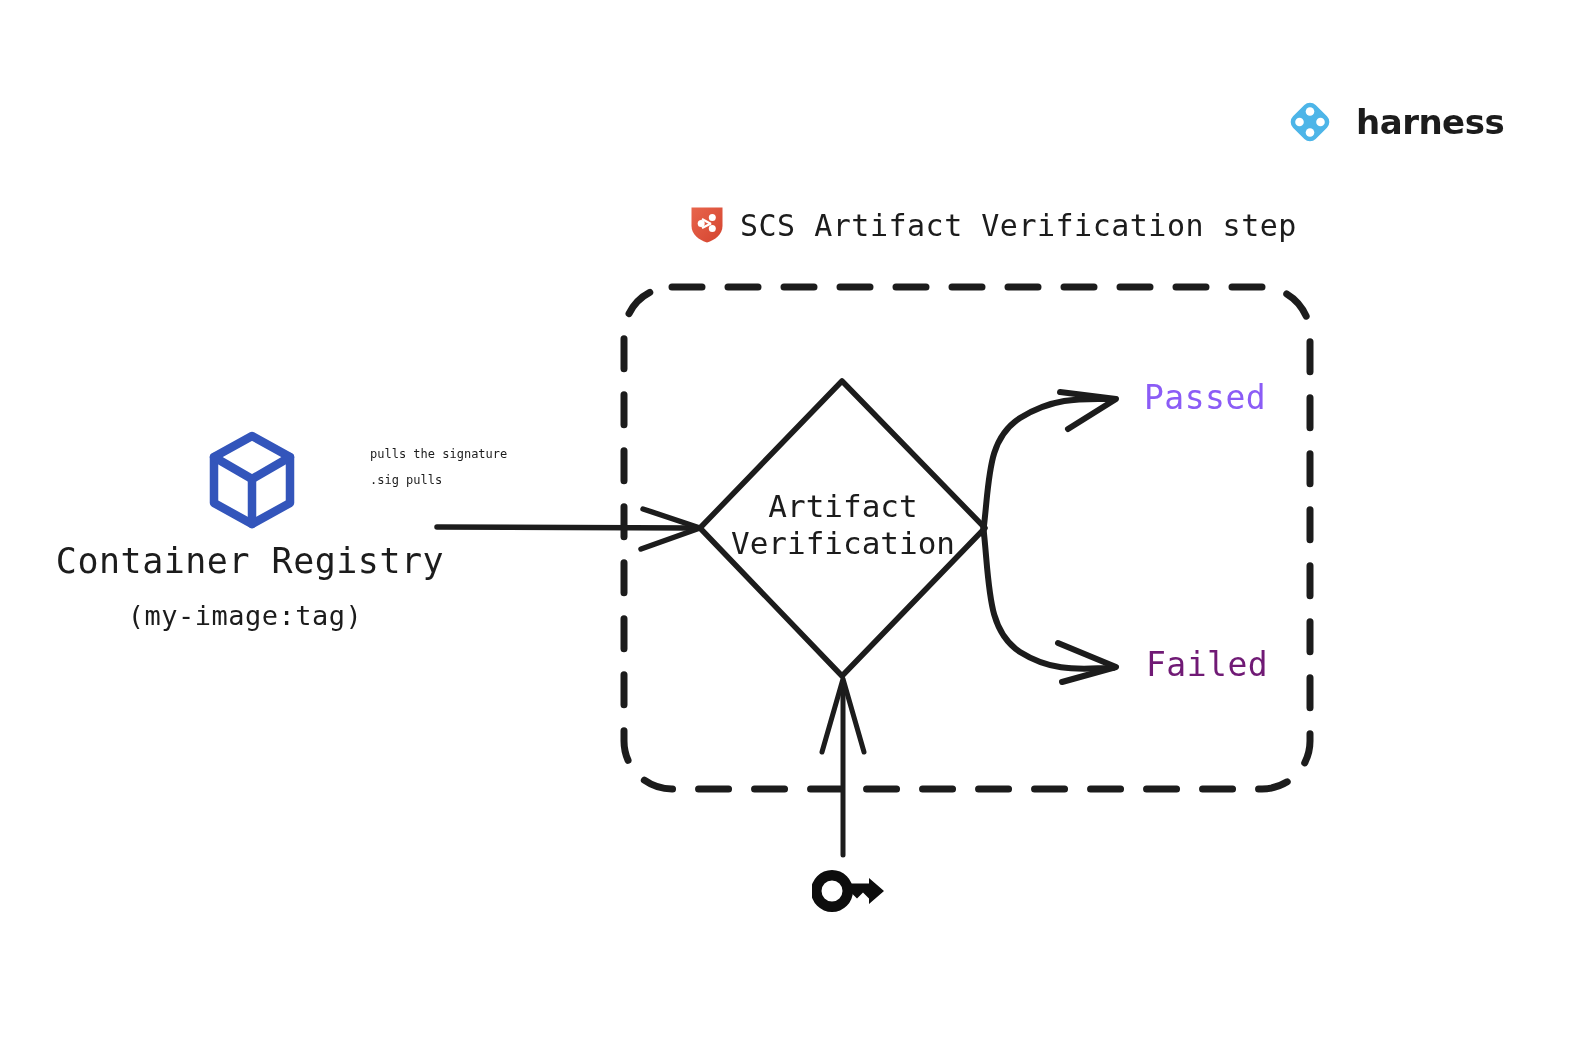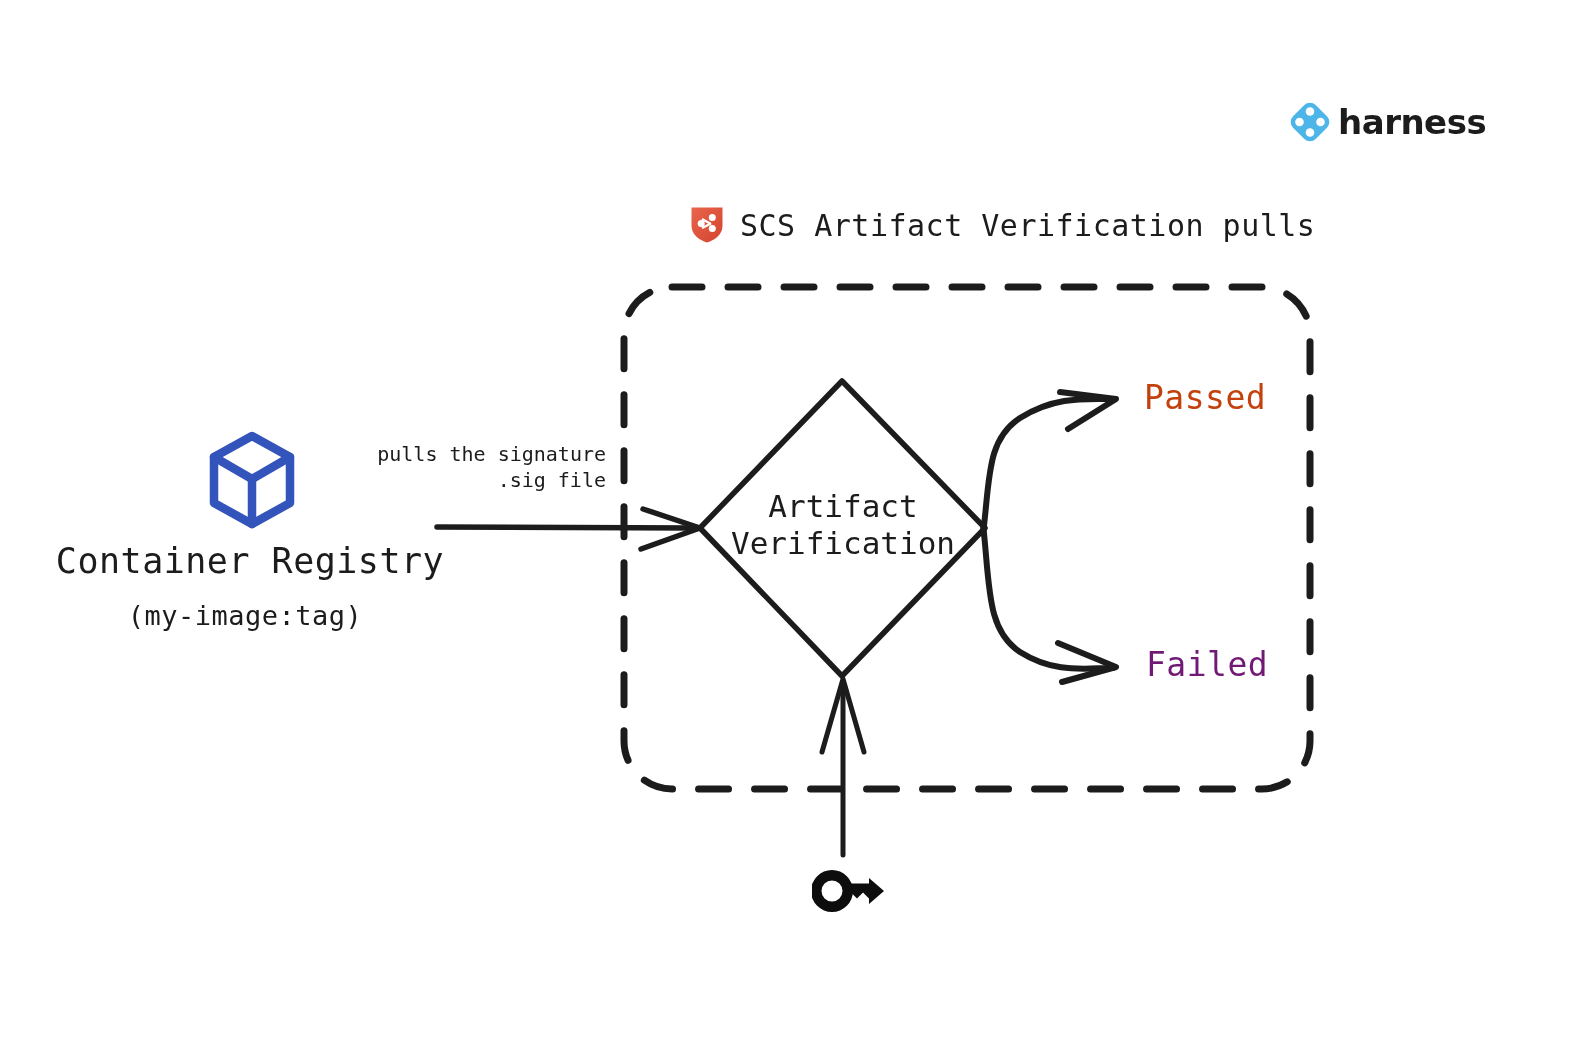--- a/index.html
+++ b/index.html
@@ -28,21 +28,21 @@
     overflow: visible;
   }
 
   
   .brand {
     position: absolute;
     left: 1288px;
     top: 100px;
     display: flex;
     align-items: center;
-    gap: 6px;
+    gap: 24px;
   }
   .brand-mark { width: 44px; height: 44px; display: block; }
   .brand-word {
     font-family: "DejaVu Sans", sans-serif;
     font-size: 34px;
     font-weight: 700;
     color: #1c1c1c;
     letter-spacing: -0.5px;
     line-height: 1;
   }
@@ -85,39 +85,39 @@
     top: 600px;
     width: 490px;
     text-align: center;
     font-size: 27px;
     letter-spacing: 0.5px;
   }
   .edge-note {
     left: 370px;
     top: 441px;
     width: 236px;
-    text-align: right;
-    font-size: 20px;
+    text-align: left;
+    font-size: 12px;
     line-height: 26px;
     white-space: normal;
   }
   .diamond-text {
     left: 700px;
     top: 488px;
     width: 286px;
     text-align: center;
     font-size: 31px;
     line-height: 37px;
     white-space: normal;
   }
   .outcome {
     font-size: 33px;
     letter-spacing: 0.5px;
   }
-  .outcome-pass { left: 1144px; top: 378px; color: #c2410c; }
+  .outcome-pass { left: 1144px; top: 378px; color: #8b5cf6; }
   .outcome-fail { left: 1146px; top: 645px; color: #701a75; }
   .publickey-label {
     left: 648px;
     top: 927px;
     width: 390px;
     text-align: center;
     font-size: 35px;
     letter-spacing: 0.5px;
   }
 
@@ -163,21 +163,21 @@
       </defs>
       <path d="M1.5 1.5 H32.5 V20 C32.5 28.5 25 34 17 36.5 C9 34 1.5 28.5 1.5 20 Z" fill="url(#shieldGrad)"></path>
       <g stroke="#ffffff" stroke-width="2.1" fill="none">
         <line x1="12" y1="13" x2="21" y2="18"></line>
         <line x1="12" y1="22" x2="21" y2="17.5"></line>
       </g>
       <circle cx="22.3" cy="11.4" r="3.5" fill="#ffffff"></circle>
       <circle cx="22.3" cy="22.6" r="3.5" fill="#ffffff"></circle>
       <circle cx="11.2" cy="17.6" r="3.5" fill="#ffffff"></circle>
     </svg>
-    <span class="step-title">SCS Artifact Verification pulls</span>
+    <span class="step-title">SCS Artifact Verification step</span>
   </div>
 
   <svg class="layer" viewBox="0 0 1576 1062">
 
     <rect x="624" y="287" width="686" height="502" rx="48" ry="48" fill="none" stroke="#1c1c1c" stroke-width="7" stroke-linecap="round" stroke-dasharray="30 26"></rect>
 
     <g stroke="#1c1c1c" stroke-width="5.5" fill="none" stroke-linecap="round" stroke-linejoin="round">
       <path d="M437 527 L694 528"></path>
       <path d="M643 509 L700 528 L641 549"></path>
     </g>
@@ -206,21 +206,21 @@
       <path d="M8 27 L46 49 L84 27"></path>
       <path d="M46 49 V94"></path>
     </g>
   </svg>
 
   <div class="lbl registry-tag">(my-image:tag)</div>
   <div class="lbl registry-name">Container Registry</div>
 
   <div class="lbl edge-note">
     <span>pulls the signature</span><br>
-    <span>.sig file</span>
+    <span>.sig pulls</span>
   </div>
 
   <div class="lbl diamond-text">
     <span>Artifact</span><br>
     <span>Verification</span>
   </div>
 
   <div class="lbl outcome outcome-pass">Passed</div>
   <div class="lbl outcome outcome-fail">Failed</div>
 

